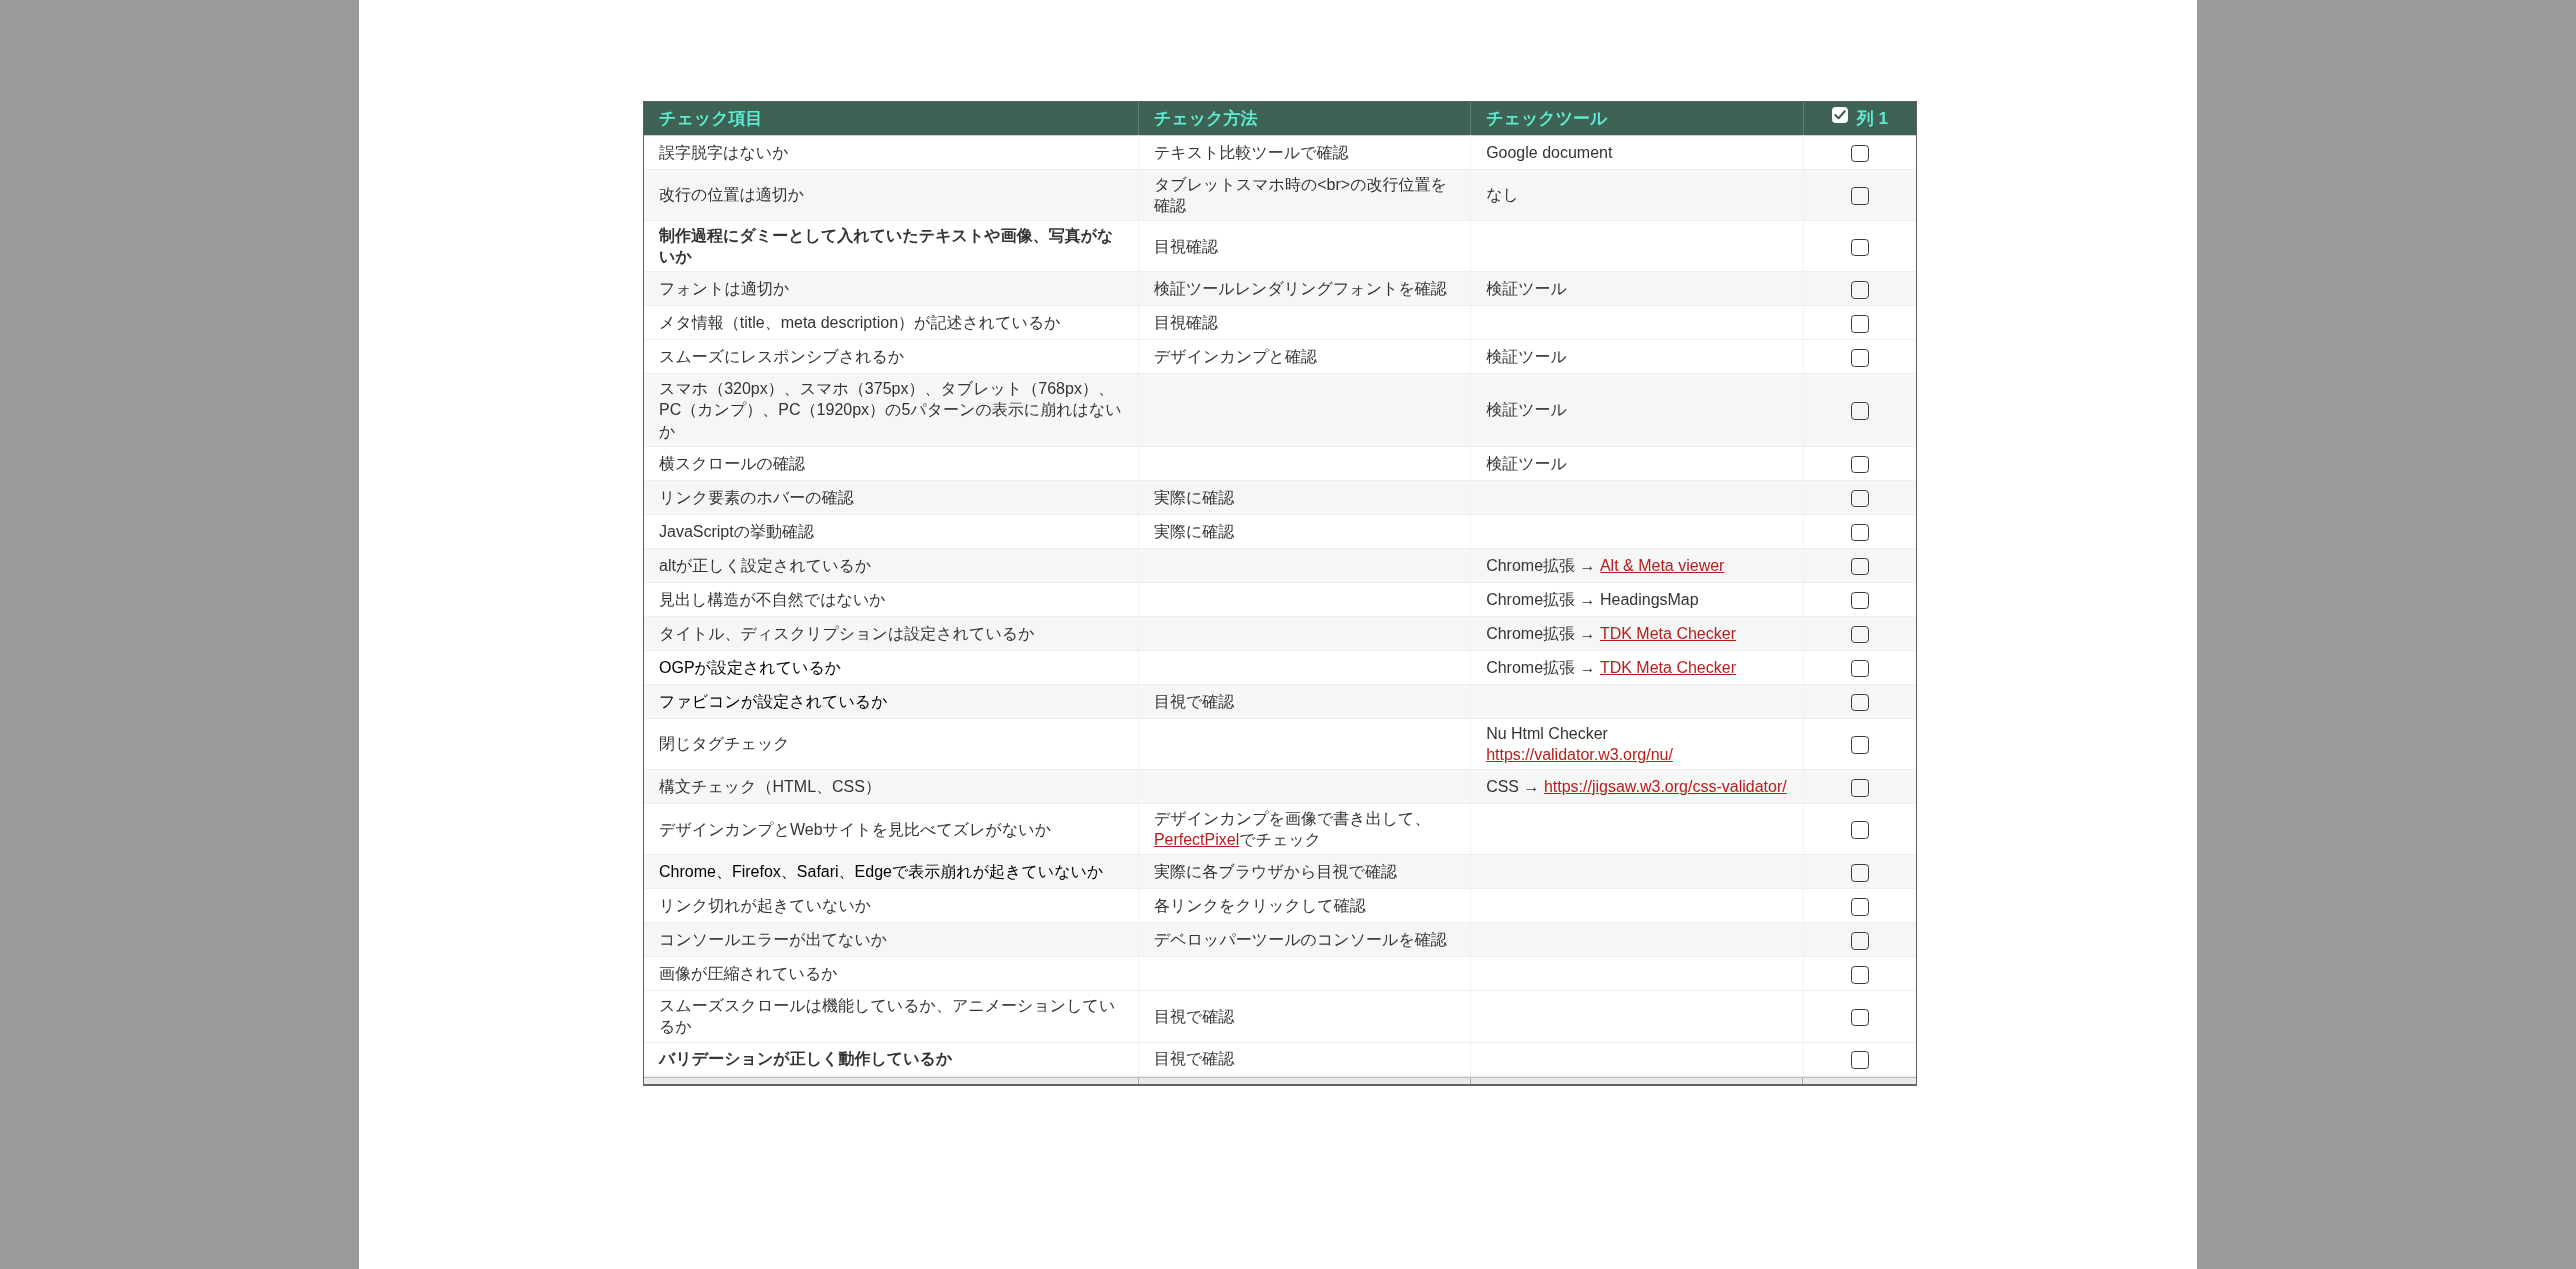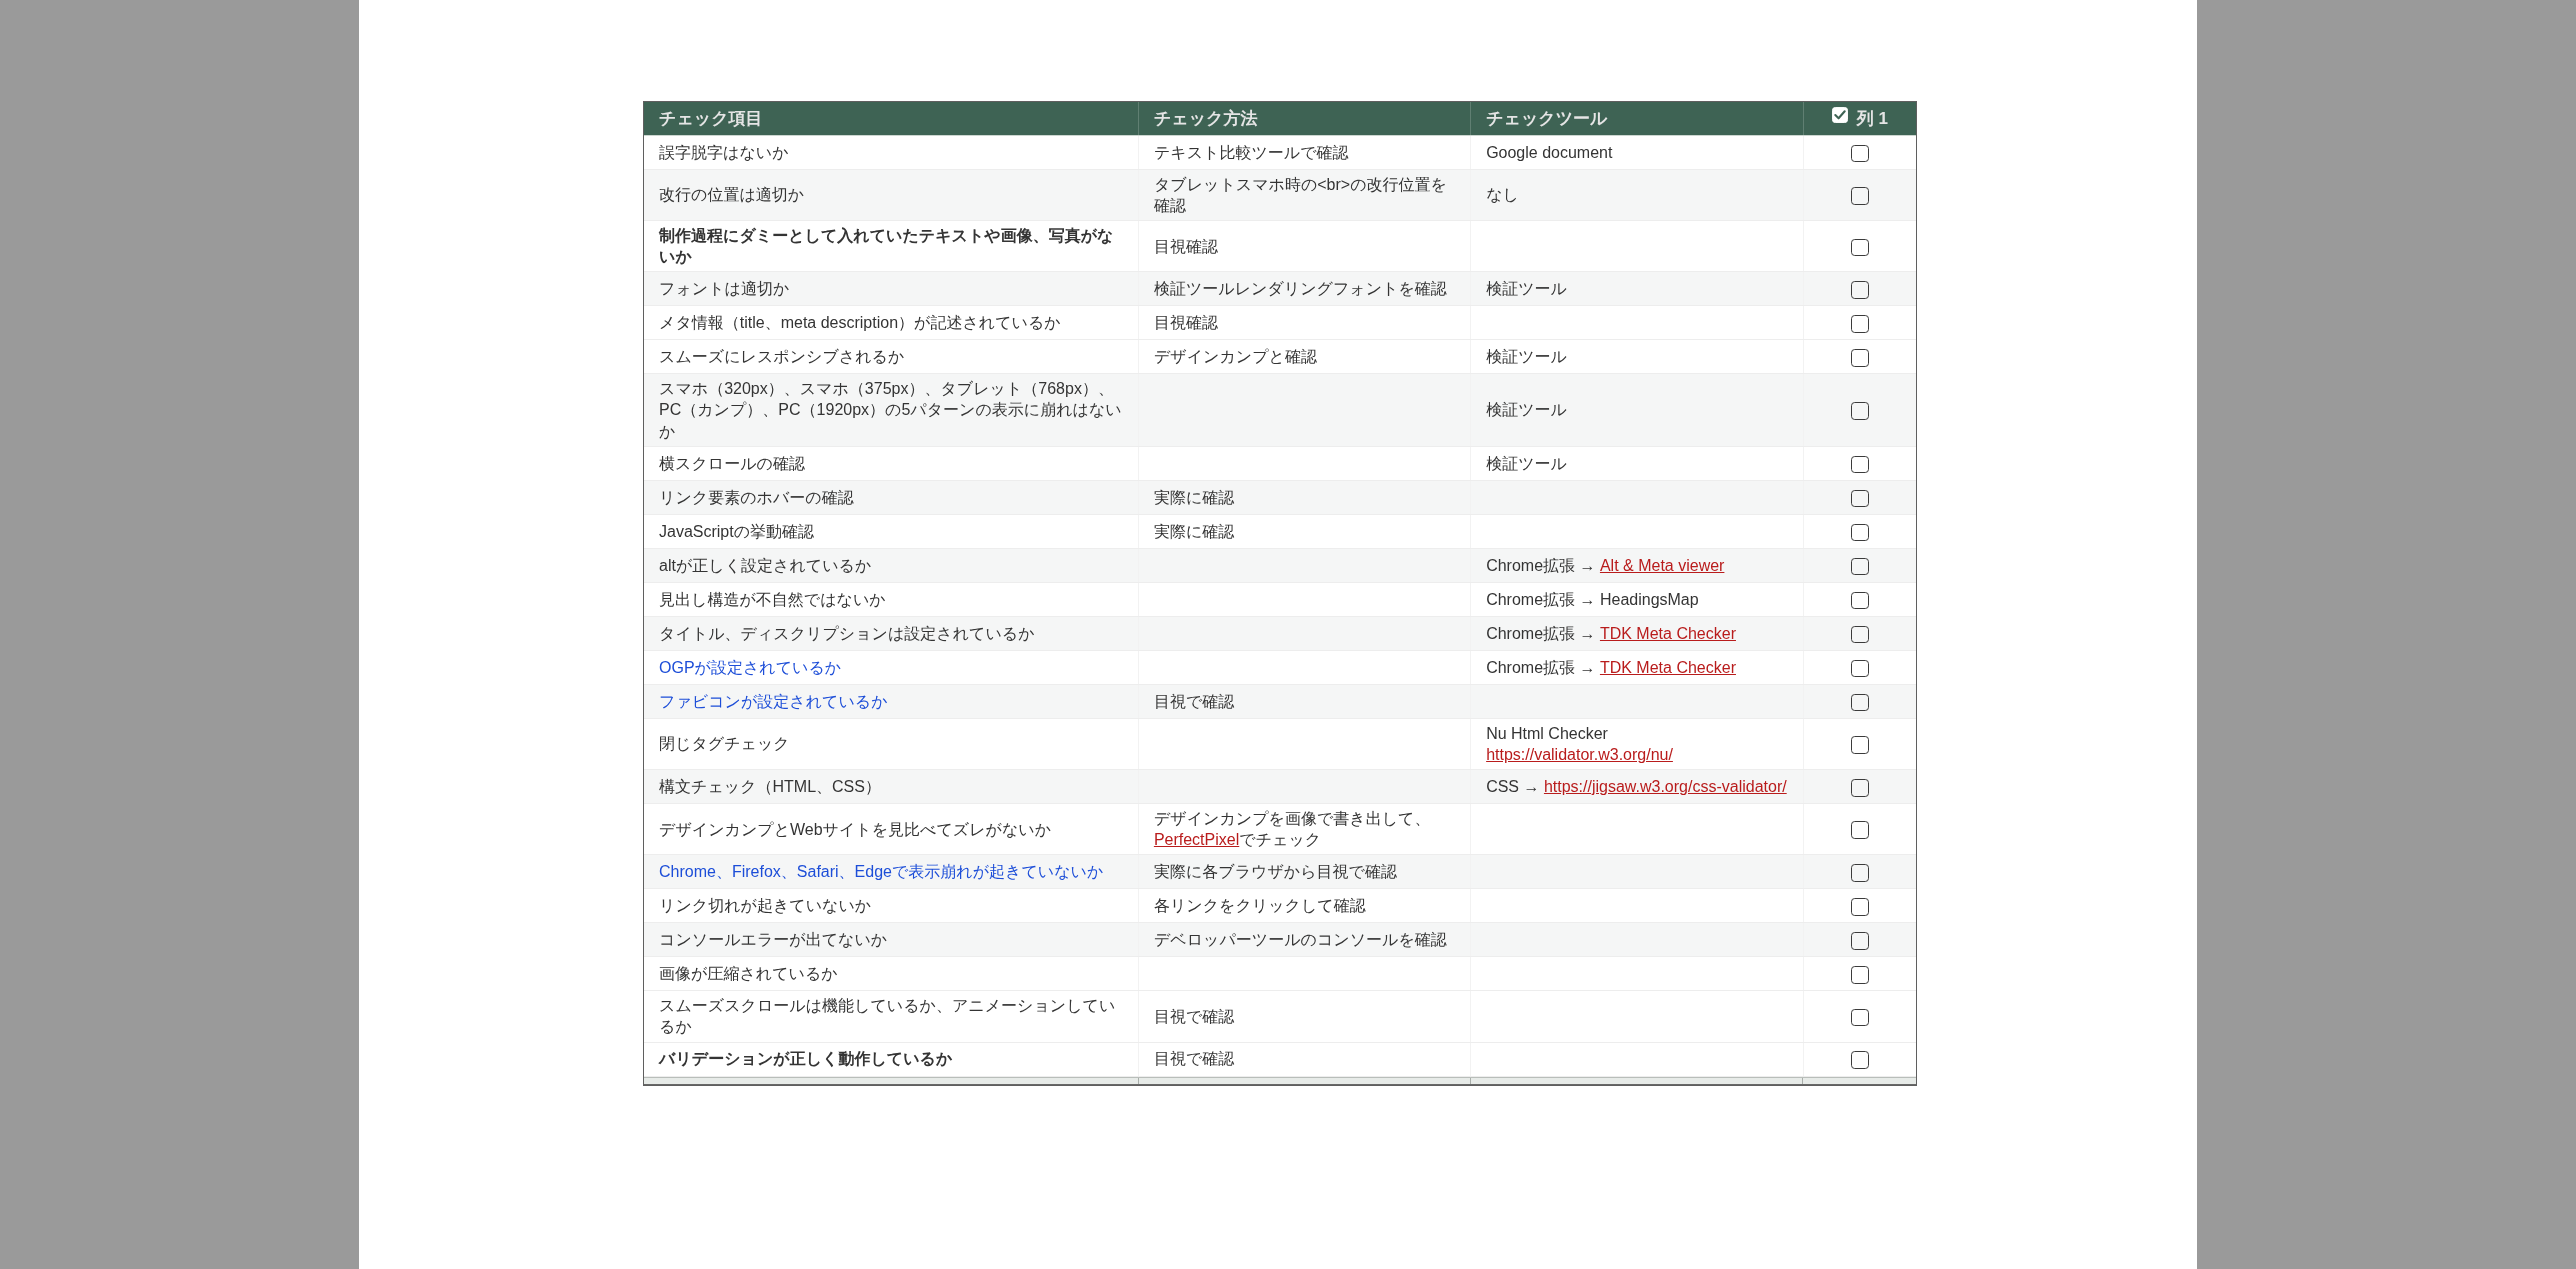--- a/index.html
+++ b/index.html
@@ -17,21 +17,21 @@
     position:absolute;left:284px;top:101px;width:1274px;
     border:1.9px solid #5f5f5f;
     box-sizing:border-box;
     background:#fff;
   }
   table.checklist{
     border-collapse:collapse;table-layout:fixed;width:100%;
   }
   col.c1{width:494px;} col.c2{width:332px;} col.c3{width:333px;} col.c4{width:112px;}
   thead th{
-    background:#3e6354;color:#e5e5e5;font-weight:bold;font-size:17px;
+    background:#3e6354;color:#5eead4;font-weight:bold;font-size:17px;
     text-align:left;padding:0 0 0 15px;height:33px;
     border-bottom:1.9px solid #ccd6d0;
     border-left:0.9px solid rgba(255,255,255,0.18);
   }
   thead th:first-child{border-left:none;}
   thead th.check-col{padding:0;}
   .check-head{display:flex;align-items:flex-start;justify-content:center;gap:8.4px;}
   .check-head svg{display:block;}
   tbody td{
     font-size:16px;color:#343434;vertical-align:middle;
@@ -43,21 +43,21 @@
   }
   tbody td:first-child{border-left:none;}
   tbody tr.stripe td{background:#f5f6f6;}
   tbody tr.tall td{height:51px;}
   td.check-cell{padding:0;text-align:center;}
   .cb{
     display:inline-block;width:17.7px;height:17.7px;box-sizing:border-box;
     border:1.9px solid #3b3b3b;border-radius:3.7px;background:transparent;
     vertical-align:middle;
   }
-  .red{color:#1d4ed8;}
+  .red{color:#000000;}
   .bold{font-weight:bold;}
   a.cell-link{color:#b91c1c;text-decoration:underline;cursor:pointer;}
   .bottom-strip{
     position:relative;height:6.5px;background:#e7ebe8;
     border-top:0.9px solid #b9beba;border-bottom:1.9px solid #686868;
   }
   .bottom-strip .divider{
     position:absolute;top:0;bottom:0;width:0.9px;background:#a9aeaa;
   }
 </style>

